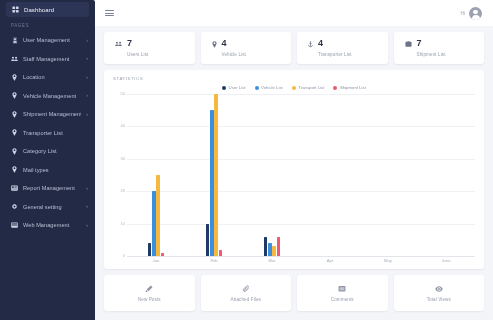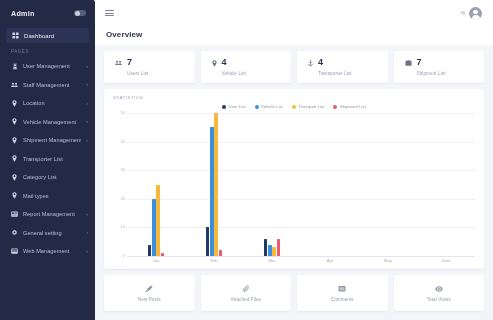--- a/index.html
+++ b/index.html
@@ -259,26 +259,20 @@
   .bottom-ico svg { display: block; }
   .bottom-lbl { font-size: 4.6px; color: #9aa0b0; letter-spacing: .1px; }
 </style>
 </head>
 <body>
 
 <div class="app">
 
   <aside class="sidebar">
 
-    <div class="brand">
-      <span class="brand-title">Admin</span>
-      <span class="toggle">
-          <span class="knob"></span>
-        </span>
-    </div>
 
     <div class="nav-active">
       <span class="nav-ico">
         <svg width="7" height="7" viewBox="0 0 16 16" fill="currentColor">
             <rect x="1" y="1" width="6" height="6" rx="1"></rect>
             <rect x="9" y="1" width="6" height="6" rx="1"></rect>
             <rect x="1" y="9" width="6" height="6" rx="1"></rect>
             <rect x="9" y="9" width="6" height="6" rx="1"></rect>
           </svg>
       </span>
@@ -424,23 +418,20 @@
         <span class="greeting">Hi</span>
         <span class="avatar-wrap">
           <span class="avatar">
               <span class="head"></span>
               <span class="body"></span>
             </span>
         </span>
       </div>
     </div>
 
-    <div class="page-title-bar">
-      <div class="page-title">Overview</div>
-    </div>
 
     <div class="content">
 
       <div class="stat-row">
 
         <div class="stat-card">
           <div class="stat-inner">
             <span class="stat-ico">
               <svg width="7" height="6" viewBox="0 0 18 14" fill="currentColor">
                   <circle cx="5" cy="4" r="2.6"></circle>

